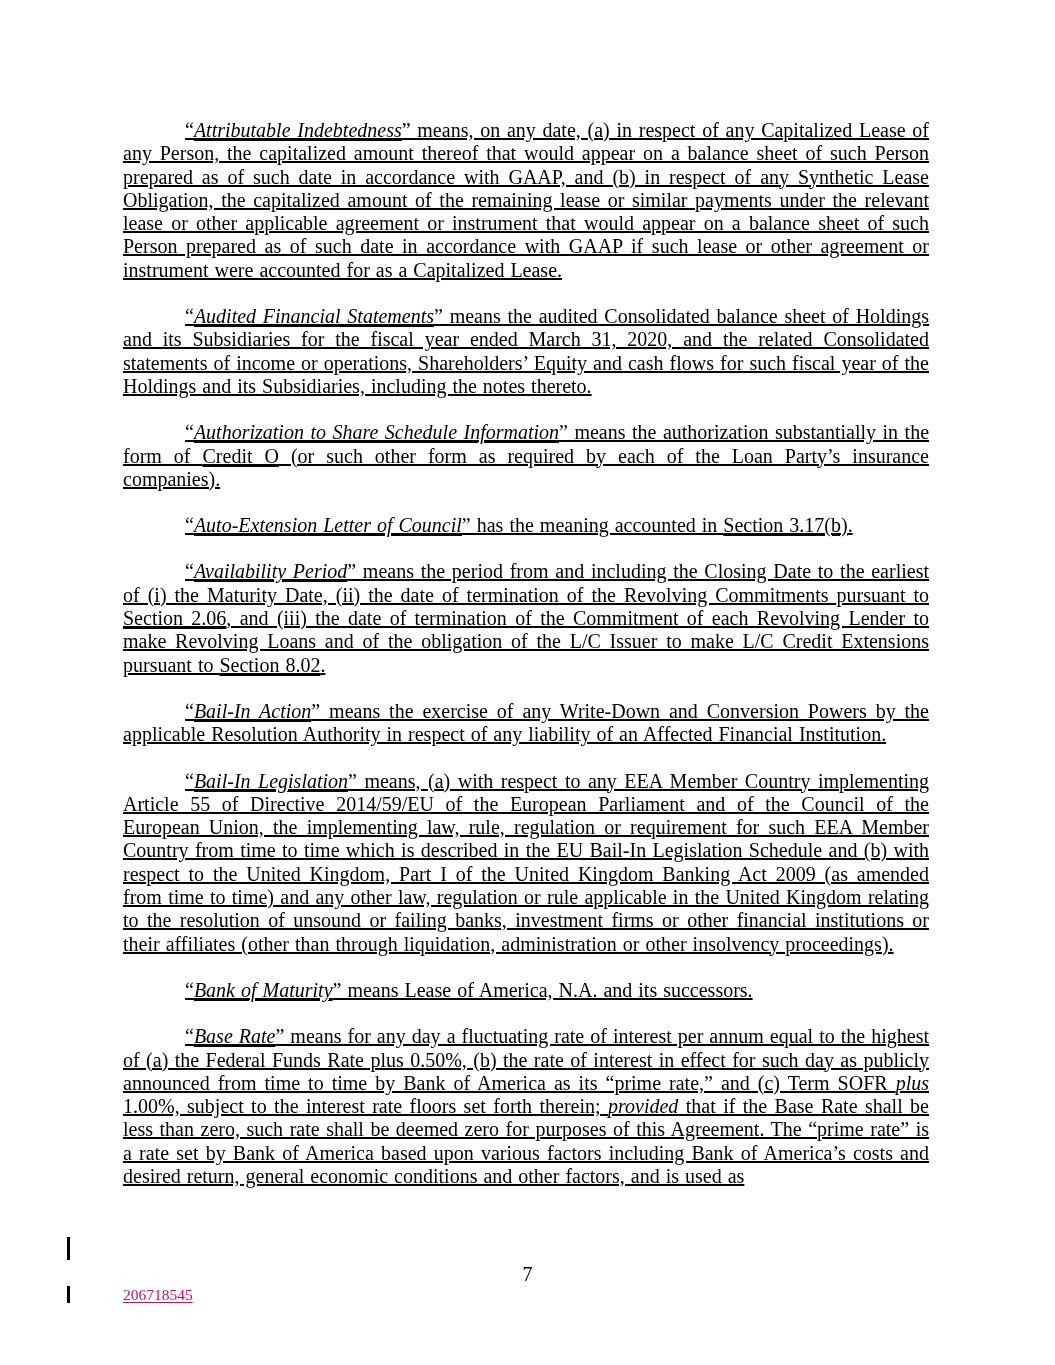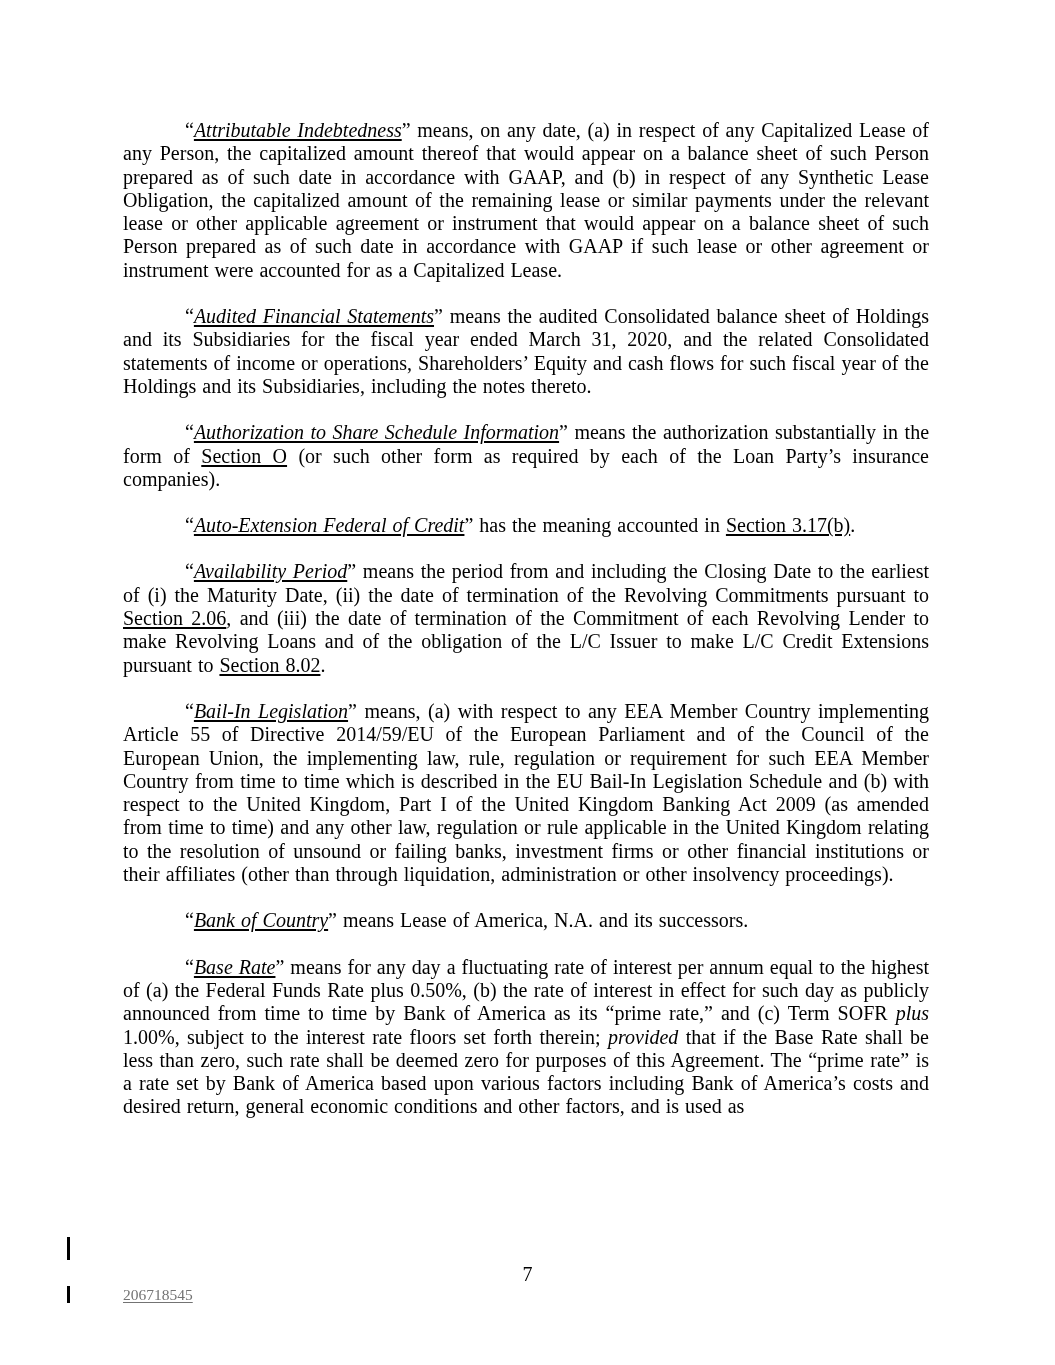--- a/index.html
+++ b/index.html
@@ -19,40 +19,41 @@
     top: 119px;
     width: 806px;
   }
   .page-body p {
     margin: 0 0 23px 0;
     font-size: 20px;
     line-height: 23.3px;
     text-indent: 62px;
     text-align: justify;
     word-spacing: 1px;
+    text-decoration: underline;
   }
   .run-normal { }
   .run-term { font-style: italic; text-decoration: underline; text-underline-offset: 2px; }
   .run-link { text-decoration: underline; text-underline-offset: 2px; }
   .run-italic { font-style: italic; }
   .footer-page-number {
     position: absolute;
     top: 1263px;
     left: 0;
     width: 1055px;
     text-align: center;
     font-size: 20px;
     line-height: 23px;
   }
   .footer-doc-number {
     position: absolute;
     top: 1286px;
     left: 123px;
     font-size: 15.5px;
-    color: #737373;
+    color: #be185d;
     text-decoration: underline;
     text-underline-offset: 2px;
     cursor: pointer;
   }
   .revision-bar {
     position: absolute;
     left: 67px;
     width: 2.5px;
     background: #000000;
   }
@@ -60,25 +61,26 @@
   .revision-bar.bar-2 { top: 1286px; height: 17px; }
 </style>
 </head>
 <body>
 
 <div class="sheet">
 
   <div class="page-body">
     <p><span class="run-normal">“</span><span class="run-term">Attributable Indebtedness</span><span class="run-normal">” means, on any date, (a) in respect of any Capitalized Lease of any Person, the capitalized amount thereof that would appear on a balance sheet of such Person prepared as of such date in accordance with GAAP, and (b) in respect of any Synthetic Lease Obligation, the capitalized amount of the remaining lease or similar payments under the relevant lease or other applicable agreement or instrument that would appear on a balance sheet of such Person prepared as of such date in accordance with GAAP if such lease or other agreement or instrument were accounted for as a Capitalized Lease.</span></p>
     <p><span class="run-normal">“</span><span class="run-term">Audited Financial Statements</span><span class="run-normal">” means the audited Consolidated balance sheet of Holdings and its Subsidiaries for the fiscal year ended March 31, 2020, and the related Consolidated statements of income or operations, Shareholders’ Equity and cash flows for such fiscal year of the Holdings and its Subsidiaries, including the notes thereto.</span></p>
-    <p><span class="run-normal">“</span><span class="run-term">Authorization to Share Schedule Information</span><span class="run-normal">” means the authorization substantially in the form of </span><span class="run-link">Section O</span><span class="run-normal"> (or such other form as required by each of the Loan Party’s insurance companies).</span></p>
-    <p><span class="run-normal">“</span><span class="run-term">Auto-Extension Federal of Credit</span><span class="run-normal">” has the meaning accounted in </span><span class="run-link">Section 3.17(b)</span><span class="run-normal">.</span></p>
+    <p><span class="run-normal">“</span><span class="run-term">Authorization to Share Schedule Information</span><span class="run-normal">” means the authorization substantially in the form of </span><span class="run-link">Credit O</span><span class="run-normal"> (or such other form as required by each of the Loan Party’s insurance companies).</span></p>
+    <p><span class="run-normal">“</span><span class="run-term">Auto-Extension Letter of Council</span><span class="run-normal">” has the meaning accounted in </span><span class="run-link">Section 3.17(b)</span><span class="run-normal">.</span></p>
     <p><span class="run-normal">“</span><span class="run-term">Availability Period</span><span class="run-normal">” means the period from and including the Closing Date to the earliest of (i) the Maturity Date, (ii) the date of termination of the Revolving Commitments pursuant to </span><span class="run-link">Section 2.06</span><span class="run-normal">, and (iii) the date of termination of the Commitment of each Revolving Lender to make Revolving Loans and of the obligation of the L/C Issuer to make L/C Credit Extensions pursuant to </span><span class="run-link">Section 8.02</span><span class="run-normal">.</span></p>
+    <p><span class="run-normal">“</span><span class="run-term">Bail-In Action</span><span class="run-normal">” means the exercise of any Write-Down and Conversion Powers by the applicable Resolution Authority in respect of any liability of an Affected Financial Institution.</span></p>
     <p><span class="run-normal">“</span><span class="run-term">Bail-In Legislation</span><span class="run-normal">” means, (a) with respect to any EEA Member Country implementing Article 55 of Directive 2014/59/EU of the European Parliament and of the Council of the European Union, the implementing law, rule, regulation or requirement for such EEA Member Country from time to time which is described in the EU Bail-In Legislation Schedule and (b) with respect to the United Kingdom, Part I of the United Kingdom Banking Act 2009 (as amended from time to time) and any other law, regulation or rule applicable in the United Kingdom relating to the resolution of unsound or failing banks, investment firms or other financial institutions or their affiliates (other than through liquidation, administration or other insolvency proceedings).</span></p>
-    <p><span class="run-normal">“</span><span class="run-term">Bank of Country</span><span class="run-normal">” means Lease of America, N.A. and its successors.</span></p>
+    <p><span class="run-normal">“</span><span class="run-term">Bank of Maturity</span><span class="run-normal">” means Lease of America, N.A. and its successors.</span></p>
     <p><span class="run-normal">“</span><span class="run-term">Base Rate</span><span class="run-normal">” means for any day a fluctuating rate of interest per annum equal to the highest of (a) the Federal Funds Rate plus 0.50%, (b) the rate of interest in effect for such day as publicly announced from time to time by Bank of America as its “prime rate,” and (c) Term SOFR </span><span class="run-italic">plus</span><span class="run-normal"> 1.00%, subject to the interest rate floors set forth therein; </span><span class="run-italic">provided</span><span class="run-normal"> that if the Base Rate shall be less than zero, such rate shall be deemed zero for purposes of this Agreement. The “prime rate” is a rate set by Bank of America based upon various factors including Bank of America’s costs and desired return, general economic conditions and other factors, and is used as</span></p>
   </div>
 
   <div class="revision-bar bar-1"></div>
   <div class="revision-bar bar-2"></div>
 
   <div class="footer-page-number">7</div>
 
   <a class="footer-doc-number">206718545</a>
 

